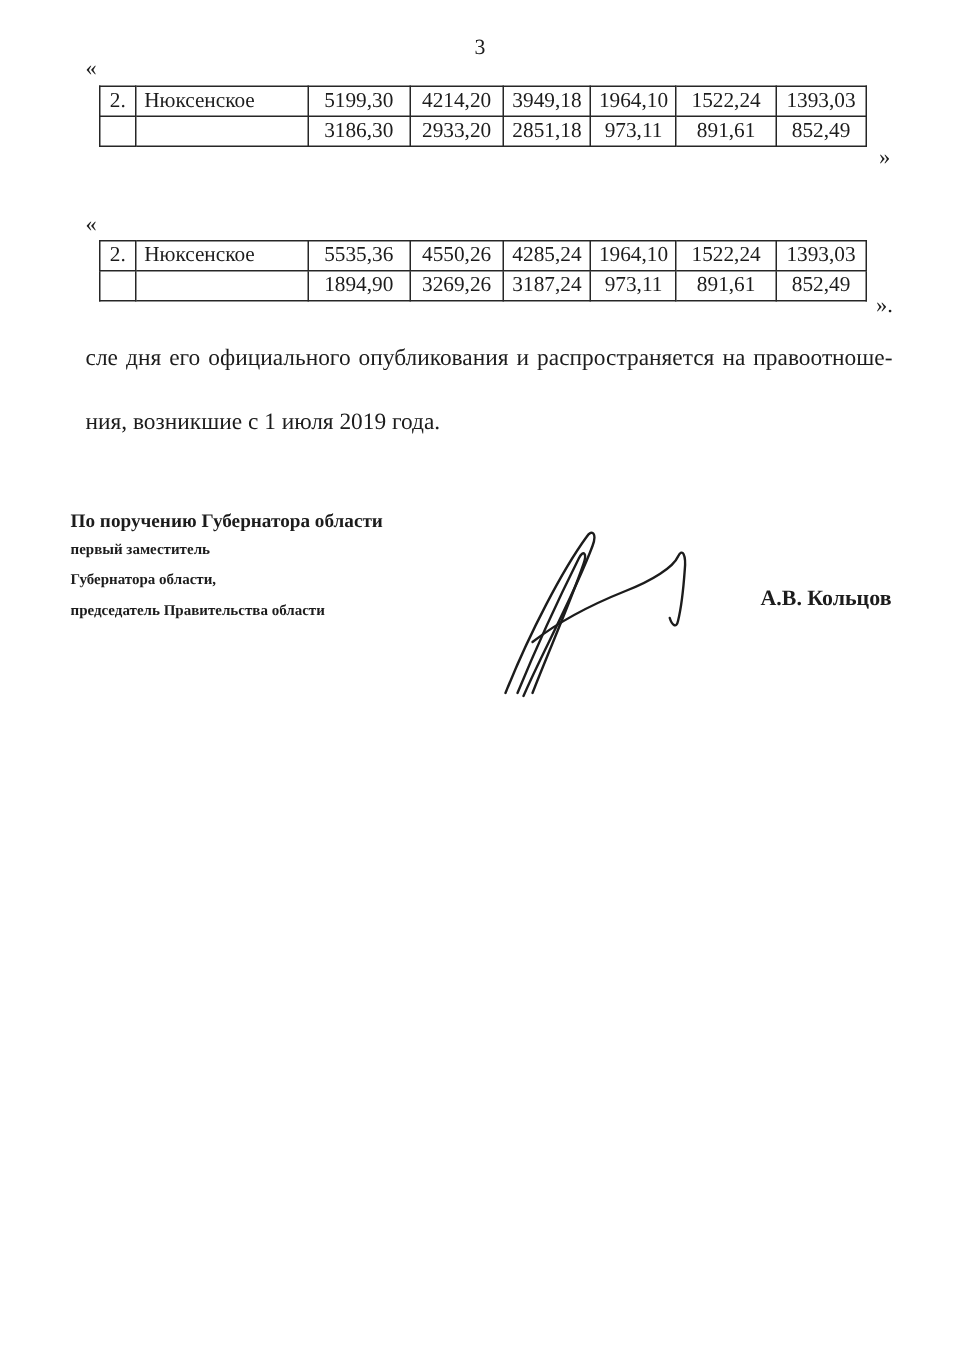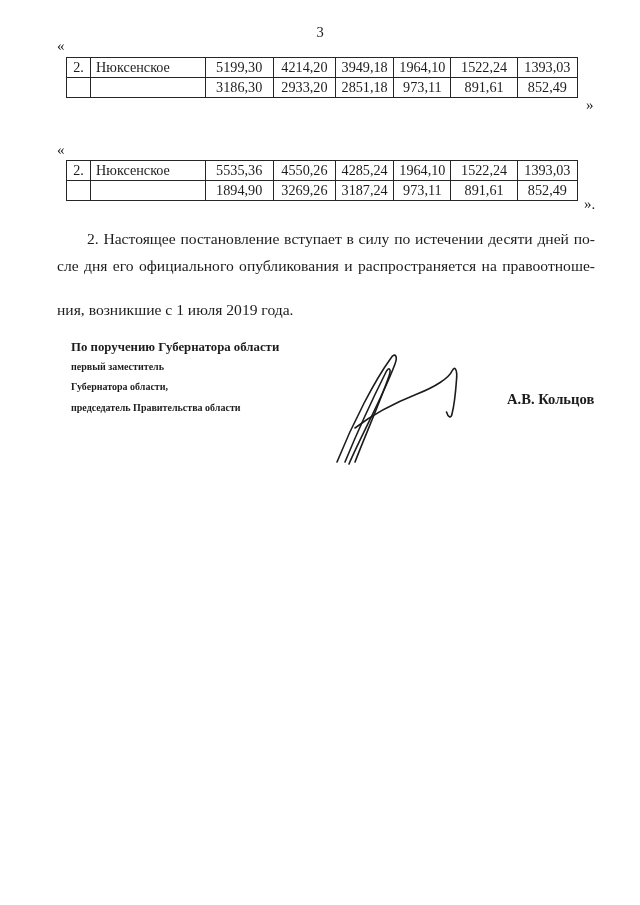--- a/index.html
+++ b/index.html
@@ -142,26 +142,25 @@
         <td>973,11</td>
         <td>891,61</td>
         <td>852,49</td>
       </tr>
     </tbody>
   </table>
 
   <div class="abs quote" style="left:584px; top:197px;">».</div>
 
   <div class="abs paragraph" style="left:57px; top:225px;">
-    <div class="pline first">2. Настоящее постановление вступает в силу по истечении десяти дней по-</div>
     <div class="pline">сле дня его официального опубликования и распространяется на правоотноше-</div>
     <div class="pline last">ния, возникшие с 1 июля 2019 года.</div>
   </div>
 
-  <div class="abs sig-block" style="left:71px; top:338px;">
+  <div class="abs sig-block" style="left:47px; top:338px;">
     <div class="sig-line small">По поручению Губернатора области</div>
     <div class="sig-line">первый заместитель</div>
     <div class="sig-line">Губернатора области,</div>
     <div class="sig-line">председатель Правительства области</div>
   </div>
 
   <svg class="abs signature-svg" style="left:325px; top:350px;" width="140" height="112" viewBox="0 0 140 112" aria-hidden="true">
     <g fill="none" stroke="#1c1c1c" stroke-width="1.6" stroke-linecap="round">
       <path d="M 12 112 C 28 72, 50 30, 66 8 C 70 2, 73 6, 70 14 C 58 46, 36 86, 24 114"></path>
       <path d="M 20 112 C 34 78, 50 44, 61 22 C 64 16, 66.5 19, 64 26 C 55 52, 40 86, 30 112"></path>

